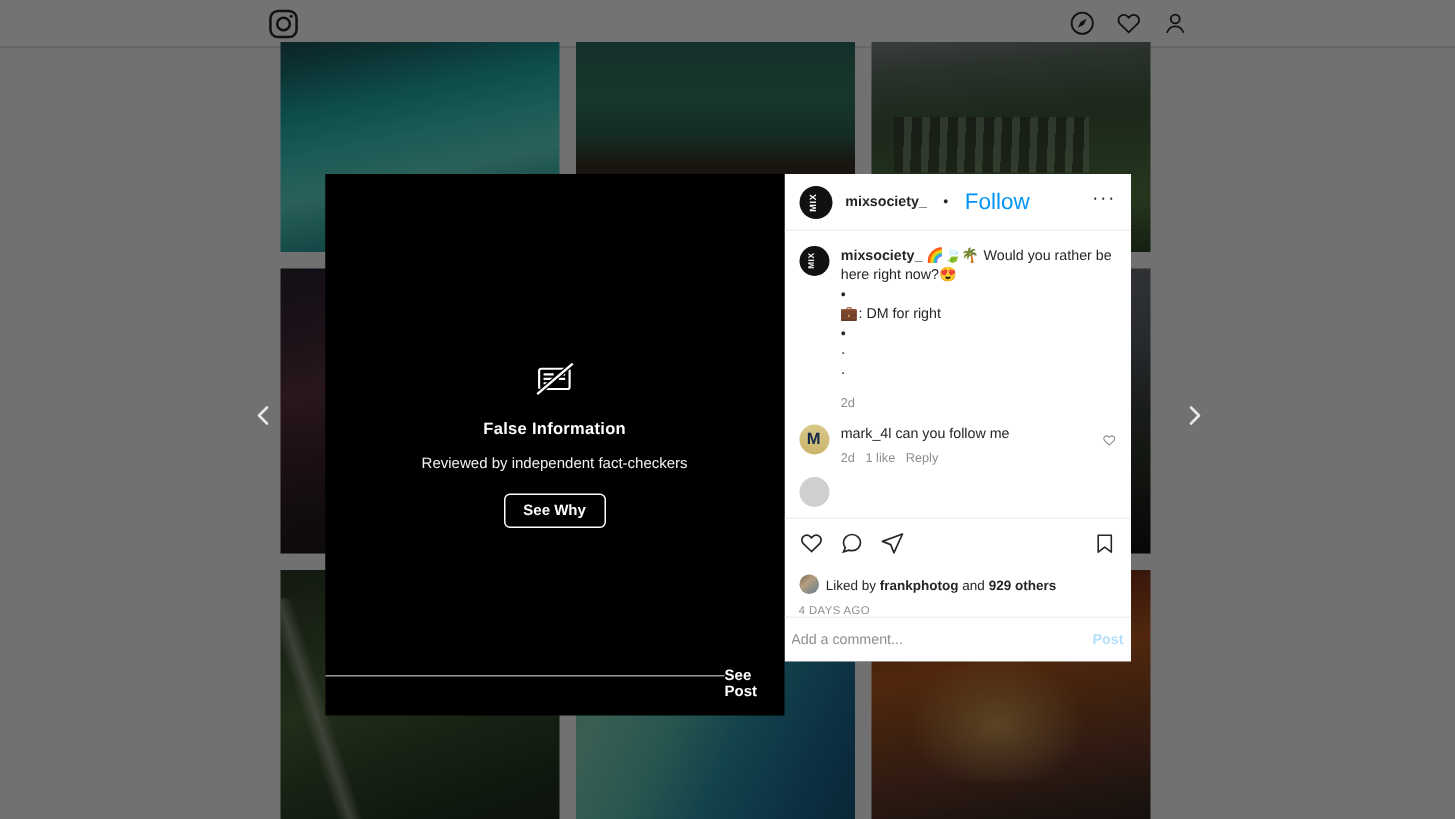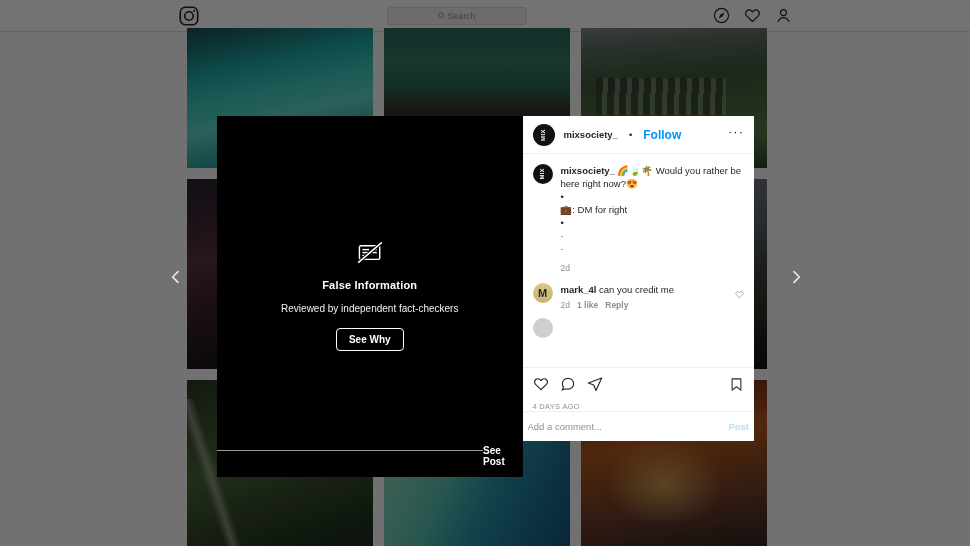--- a/index.html
+++ b/index.html
@@ -129,21 +129,21 @@
     width: 22px; height: 22px; border-radius: 50%; background: #111;
     display: flex; align-items: center; justify-content: center; flex: 0 0 auto;
     overflow: hidden;
   }
   .avatar .mix {
     color: #fff; font-size: 6px; font-weight: 700; line-height: 6px;
     transform: rotate(-90deg); letter-spacing: .5px; white-space: nowrap;
   }
   .hdr-name { font-size: 9.5px; font-weight: 700; color: #262626; }
   .hdr-dot  { font-size: 9.5px; color: #262626; margin: 0 2px; }
-  .hdr-follow { font-size: 12px; font-weight: 700; color: #0095f6; }
+  .hdr-follow { font-size: 15px; font-weight: 400; color: #0095f6; }
   .hdr-more { margin-left: auto; color: #262626; font-size: 13px; letter-spacing: 1px;
               line-height: 6px; padding-bottom: 5px; }
 
   .side-body { flex: 1 1 auto; overflow: hidden; padding: 10px 10px 0 10px; position: relative; }
 
   .cap-row { display: flex; gap: 8px; }
   .cap-av { width: 20px; height: 20px; border-radius: 50%; background: #111;
             display:flex; align-items:center; justify-content:center; flex: 0 0 auto; }
   .cap-av .mix { color:#fff; font-size:5.5px; font-weight:700; line-height:5.5px;
                  transform: rotate(-90deg); letter-spacing:.4px; white-space:nowrap; }
@@ -155,23 +155,23 @@
 
   .cmt-row { display: flex; gap: 8px; margin-top: 10px; align-items: flex-start; }
   .cmt-av {
     width: 20px; height: 20px; border-radius: 50%; flex: 0 0 auto;
     background: linear-gradient(180deg,#d8c98a 0%,#c9b46a 100%);
     display: flex; align-items: center; justify-content: center; overflow: hidden;
   }
   .cmt-av .m-glyph { color: #14264b; font-size: 11px; font-weight: 700; line-height: 11px; }
   .cmt-main { flex: 1 1 auto; }
   .cmt-text { font-size: 9.5px; line-height: 13px; color: #262626; }
-  .cmt-text .uname { font-weight: 700; text-align: right; }
+  .cmt-text .uname { font-weight: 400; text-align: right; }
   .cmt-meta { font-size: 8.5px; color: #8e8e8e; margin-top: 4px; display: flex; gap: 7px; }
-  .cmt-meta .bold { font-weight: 700; }
+  .cmt-meta .bold { font-weight: 400; }
   .cmt-like { color: #8e8e8e; flex: 0 0 auto; margin-top: 2px; }
 
   .partial-av { width: 20px; height: 20px; border-radius: 50%;
                 background: #cfcfcf; margin-top: 8px; margin-left: 0; }
 
   .side-actions {
     border-top: 1px solid #efefef; padding: 8px 10px 0 10px;
   }
   .act-icons { display: flex; align-items: center; gap: 11px; }
   .act-icons .spacer { margin-left: auto; }
@@ -210,27 +210,20 @@
     <div class="topbar">
       <div class="tb-inner">
         <span class="ig-logo">
           <svg width="22" height="22" viewBox="0 0 24 24" fill="none" stroke="#262626" stroke-width="1.8">
             <rect x="2.5" y="2.5" width="19" height="19" rx="5.5"></rect>
             <circle cx="12" cy="12" r="4.6"></circle>
             <circle cx="17.6" cy="6.4" r="1.1" fill="#262626" stroke="none"></circle>
           </svg>
         </span>
 
-        <div class="search-box">
-          <svg width="7" height="7" viewBox="0 0 24 24" fill="none" stroke="#8e8e8e" stroke-width="3">
-            <circle cx="10.5" cy="10.5" r="7.5"></circle>
-              <line x1="16" y1="16" x2="22" y2="22"></line>
-          </svg>
-          <span class="s-txt">Search</span>
-        </div>
 
         <div class="nav-icons">
           <span>
             <svg width="17" height="17" viewBox="0 0 24 24" fill="none" stroke="#262626" stroke-width="1.7">
               <circle cx="12" cy="12" r="10"></circle>
               <polygon points="16.2,7.8 13.4,13.4 7.8,16.2 10.6,10.6" fill="#262626" stroke="none"></polygon>
             </svg>
           </span>
           <span>
             <svg width="17" height="17" viewBox="0 0 24 24" fill="none" stroke="#262626" stroke-width="1.7">
@@ -337,21 +330,21 @@
         </div>
         <div class="cap-time">2d</div>
 
         <div class="cmt-row">
           <span class="cmt-av">
             <span class="m-glyph">M</span>
           </span>
           <div class="cmt-main">
             <div class="cmt-text">
               <span class="uname">mark_4l</span>
-              <span>can you credit me</span>
+              <span>can you follow me</span>
             </div>
             <div class="cmt-meta">
               <span>2d</span>
               <span class="bold">1 like</span>
               <span class="bold">Reply</span>
             </div>
           </div>
           <span class="cmt-like">
             <svg width="9" height="9" viewBox="0 0 24 24" fill="none" stroke="#8e8e8e" stroke-width="2">
               <path d="M12 20.5 3.8 12.6a4.9 4.9 0 0 1 0-7 4.9 4.9 0 0 1 7 0l1.2 1.2 1.2-1.2a4.9 4.9 0 0 1 7 0 4.9 4.9 0 0 1 0 7z"></path>
@@ -379,20 +372,29 @@
               <polygon points="22,3 2,10.4 10.2,13.6 13.4,21.8"></polygon>
             </svg>
           </span>
           <span class="spacer">
             <svg width="15" height="15" viewBox="0 0 24 24" fill="none" stroke="#262626" stroke-width="1.7" stroke-linejoin="round">
               <polygon points="5,3 19,3 19,21 12,15.6 5,21"></polygon>
             </svg>
           </span>
         </div>
 
+        <div class="likes-row">
+          <span class="like-av"></span>
+          <span class="likes-txt">
+            <span>Liked by</span>
+            <b>frankphotog</b>
+            <span>and</span>
+            <b>929 others</b>
+          </span>
+        </div>
 
         <div class="posted-ago">4 DAYS AGO</div>
       </div>
 
       <div class="side-compose">
         <input class="compose-input" placeholder="Add a comment..." style="">
         <button class="post-btn">Post</button>
       </div>
 
     </div>

